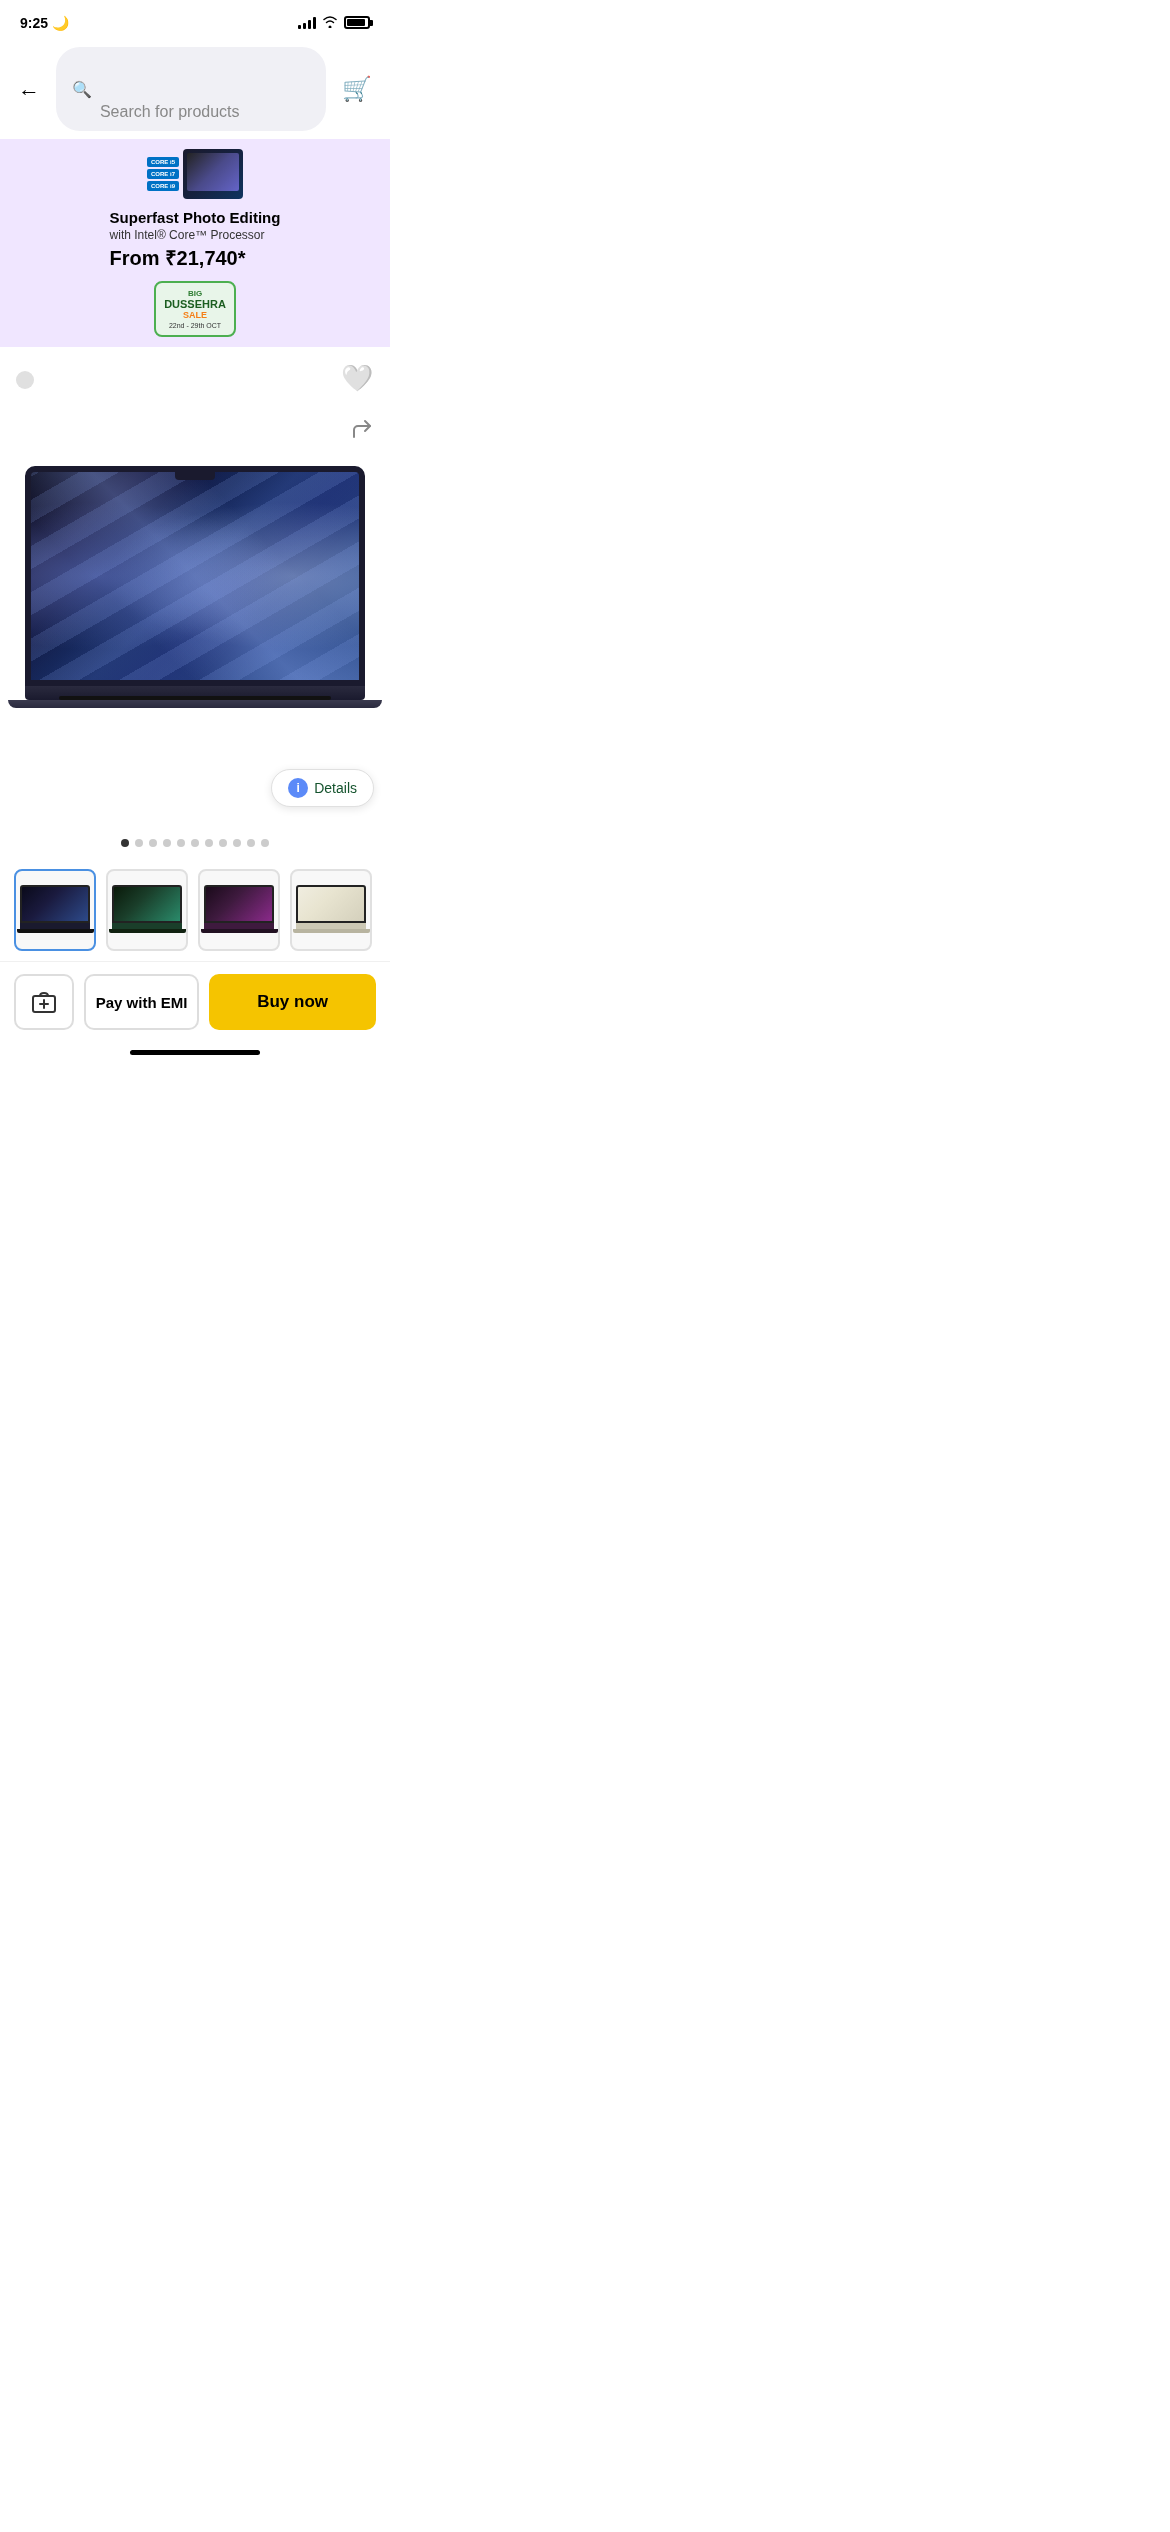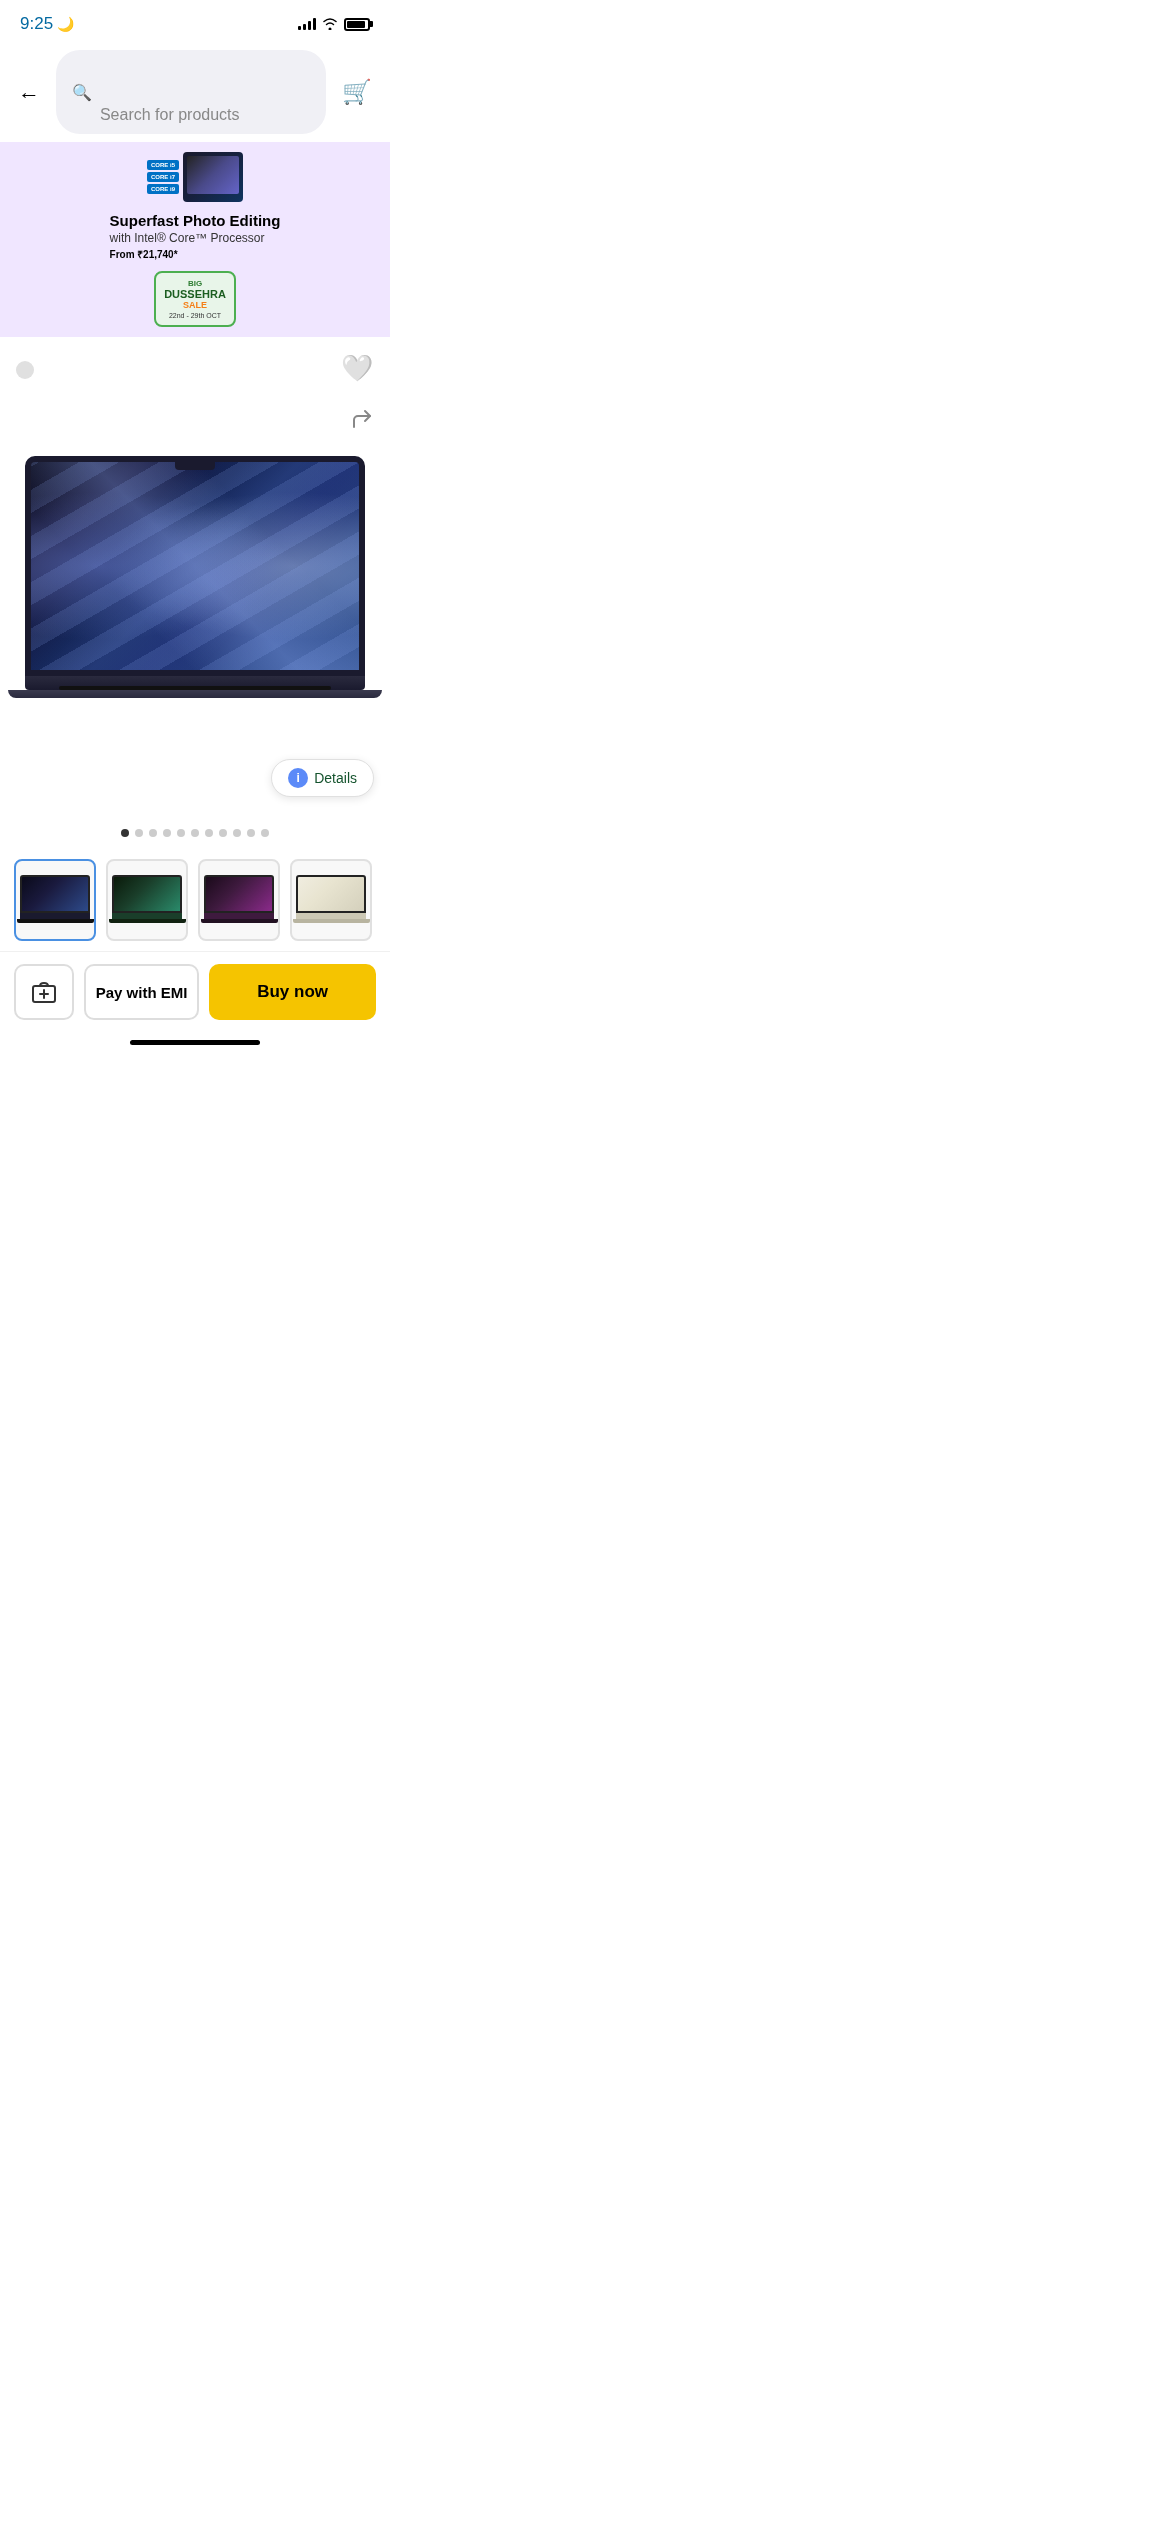--- a/index.html
+++ b/index.html
@@ -15,23 +15,23 @@
 
     
     .status-bar {
       display: flex;
       justify-content: space-between;
       align-items: center;
       padding: 14px 20px 8px;
       background: #fff;
     }
     .status-time {
-      font-size: 17px;
-      font-weight: 400;
-      color: #0369a1;
+      font-size: 14px;
+      font-weight: 700;
+      color: #000000;
     }
     .status-icons {
       display: flex;
       align-items: center;
       gap: 6px;
     }
     .signal-bars {
       display: flex;
       align-items: flex-end;
       gap: 2px;
@@ -147,21 +147,21 @@
       top: 4px;
       left: 4px;
       right: 4px;
       bottom: 8px;
       background: linear-gradient(135deg, #232323 0%, #4a4a8a 50%, #6464c8 100%);
       border-radius: 2px;
     }
     .banner-text { flex: 1; }
     .banner-title { font-size: 15px; font-weight: 700; color: #000; }
     .banner-sub { font-size: 12px; color: #333; margin: 2px 0; }
-    .banner-price { font-size: 10px; font-weight: 700; color: #000; }
+    .banner-price { font-size: 20px; font-weight: 700; color: #000; }
     .dussehra-badge {
       background: #e8f5e9;
       border: 2px solid #4caf50;
       border-radius: 8px;
       padding: 6px 8px;
       text-align: center;
       min-width: 70px;
     }
     .dussehra-big { font-size: 8px; font-weight: 700; color: #2e7d32; }
     .dussehra-main { font-size: 11px; font-weight: 900; color: #1b5e20; }

